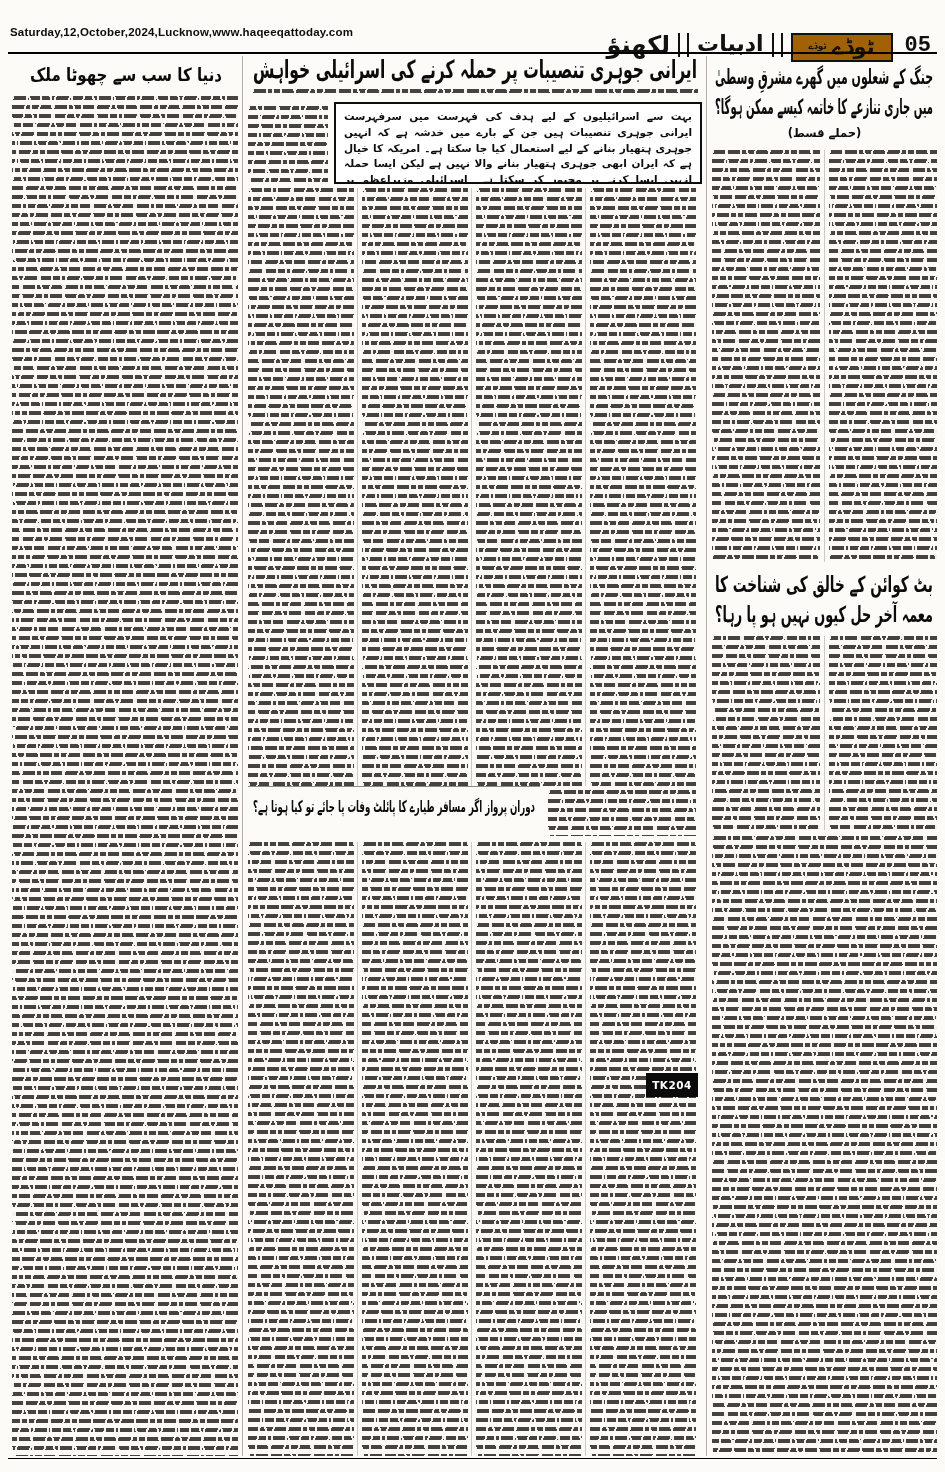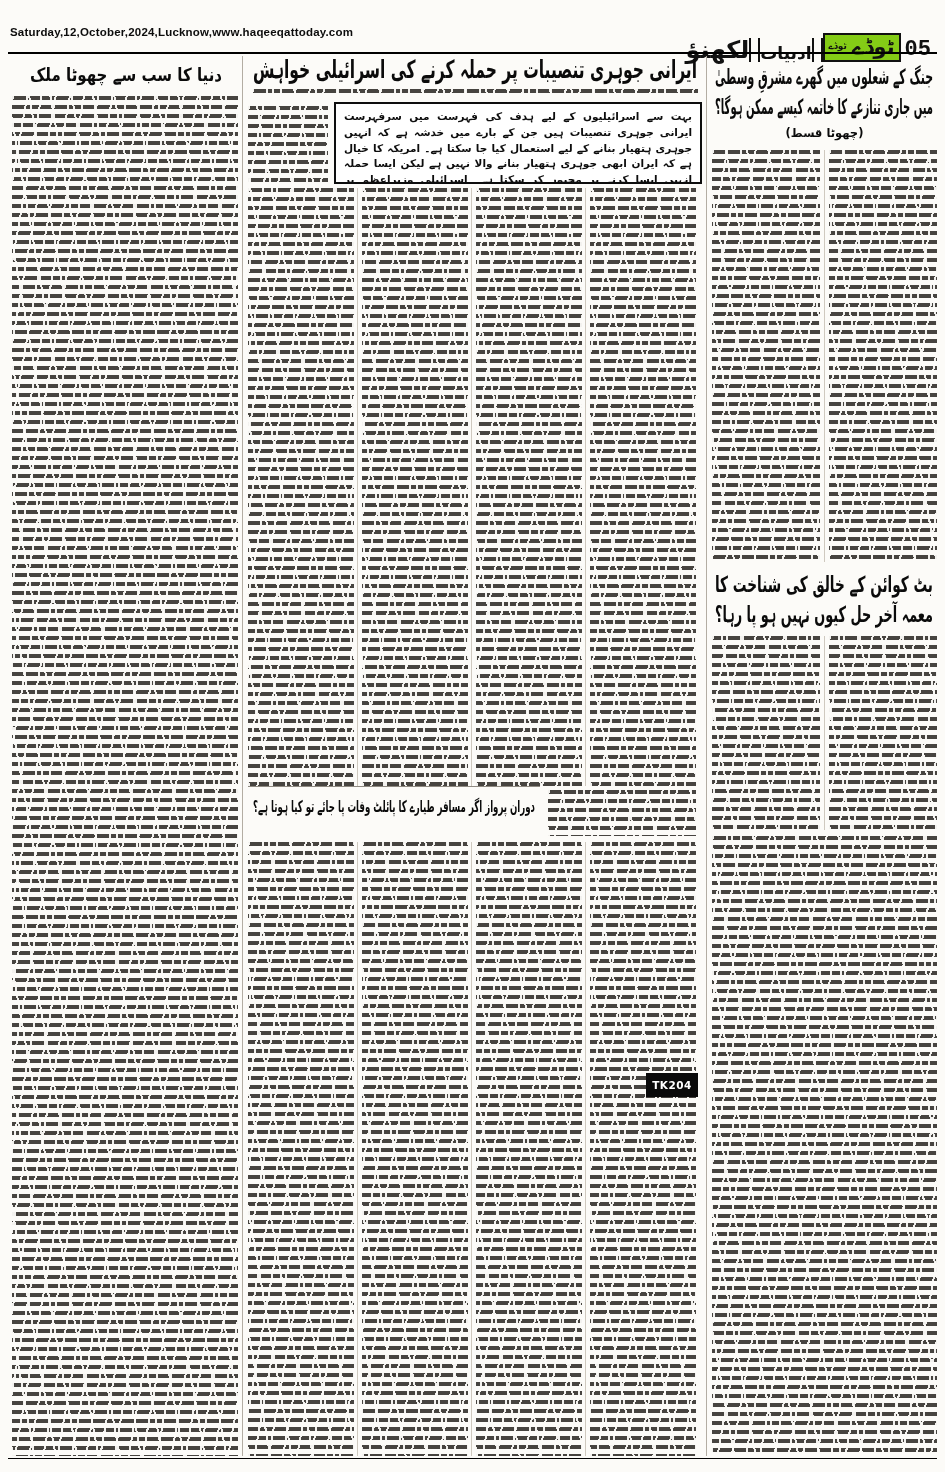--- a/index.html
+++ b/index.html
@@ -4,25 +4,25 @@
 <style>
   html,body{margin:0;padding:0;background:#9a9a9a;}
   .page{
     position:relative;width:945px;height:1472px;margin:0 auto;
     background:#fcfbf8;overflow:hidden;
     font-family:"DejaVu Sans","Liberation Sans",sans-serif;color:#111;
   }
   
   .hdr{position:absolute;left:10px;right:10px;top:14px;height:36px;display:flex;align-items:center;}
   .dateline{font-family:"Liberation Sans",sans-serif;font-weight:bold;font-size:11.5px;color:#0c0c0c;letter-spacing:.2px;}
-  .hdr-right{margin-left:auto;display:flex;align-items:flex-end;gap:0;direction:ltr;margin-top:30px;}
+  .hdr-right{margin-left:auto;display:flex;align-items:flex-start;gap:8px;direction:ltr;margin-top:30px;}
   .city{font-size:24px;font-weight:bold;line-height:1;}
-  .section{font-size:17px;font-weight:bold;line-height:1;}
+  .section{font-size:22px;font-weight:bold;line-height:1;}
   .vbar{width:7px;height:24px;border-left:2.5px solid #111;border-right:2.5px solid #111;}
-  .masthead{display:flex;align-items:center;gap:5px;border:2px solid #111;padding:2px 4px;background:#84cc16;}
+  .masthead{display:flex;align-items:center;gap:5px;border:2px solid #111;padding:2px 16px;background:#a16207;}
   .masthead-sub{font-size:9px;font-weight:bold;line-height:1.05;max-width:30px;text-align:center;}
   .masthead-main{font-size:21px;font-weight:bold;line-height:1;}
   .pagenum{font-family:Liberation Mono, monospace;font-size:22px;font-weight:bold;padding:0 4px;}
   .hdr-rule{position:absolute;left:8px;width:929px;top:52px;border-top:2.5px solid #000;}
   .bottom-rule{position:absolute;left:8px;width:929px;top:1458px;border-top:1.5px solid #000;}
   
   .vrule{position:absolute;width:1px;background:#b3ada3;}
   .hairline{position:absolute;width:1px;background:#cfc9bf;}
   .hrule-thin{position:absolute;height:1px;background:#8f8a82;}
   
@@ -111,21 +111,21 @@
   <div class="hairline" style="left:357px;top:842px;height:614px;"></div>
   <div class="hairline" style="left:471px;top:842px;height:614px;"></div>
   <div class="hairline" style="left:585px;top:842px;height:614px;"></div>
 
   <div class="flight-badge" style="left:646px;top:1073px;">TK204</div>
 
   <svg class="headline-svg" style="left:712px;top:58px;" width="225" height="64">
     <text x="112" y="26" font-size="21" text-anchor="middle" textLength="218" lengthAdjust="spacingAndGlyphs">جنگ کے شعلوں میں گھرے مشرقِ وسطیٰ</text>
     <text x="112" y="56" font-size="21" text-anchor="middle" textLength="218" lengthAdjust="spacingAndGlyphs">میں جاری تنازعے کا خاتمہ کیسے ممکن ہوگا؟</text>
   </svg>
-  <div class="subhead" style="left:712px;top:126px;width:225px;">(چھوٹا قسط)</div>
+  <div class="subhead" style="left:712px;top:126px;width:225px;">(حملے قسط)</div>
 
   <div class="tx" style="left:712px;top:150px;width:108px;height:412px;"></div>
   <div class="tx" style="left:829px;top:150px;width:108px;height:412px;"></div>
   <div class="hairline" style="left:824px;top:150px;height:412px;"></div>
 
   <svg class="headline-svg" style="left:712px;top:568px;" width="225" height="62">
     <text x="112" y="24" font-size="22" text-anchor="middle" textLength="218" lengthAdjust="spacingAndGlyphs">بٹ کوائن کے خالق کی شناخت کا</text>
     <text x="112" y="54" font-size="22" text-anchor="middle" textLength="218" lengthAdjust="spacingAndGlyphs">معمہ آخر حل کیوں نہیں ہو پا رہا؟</text>
   </svg>
 

